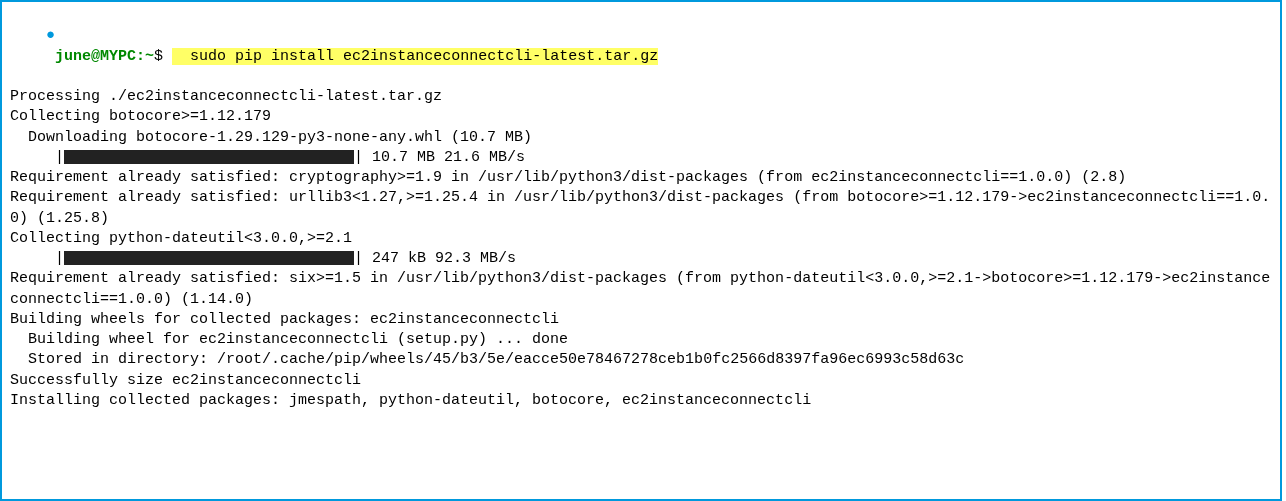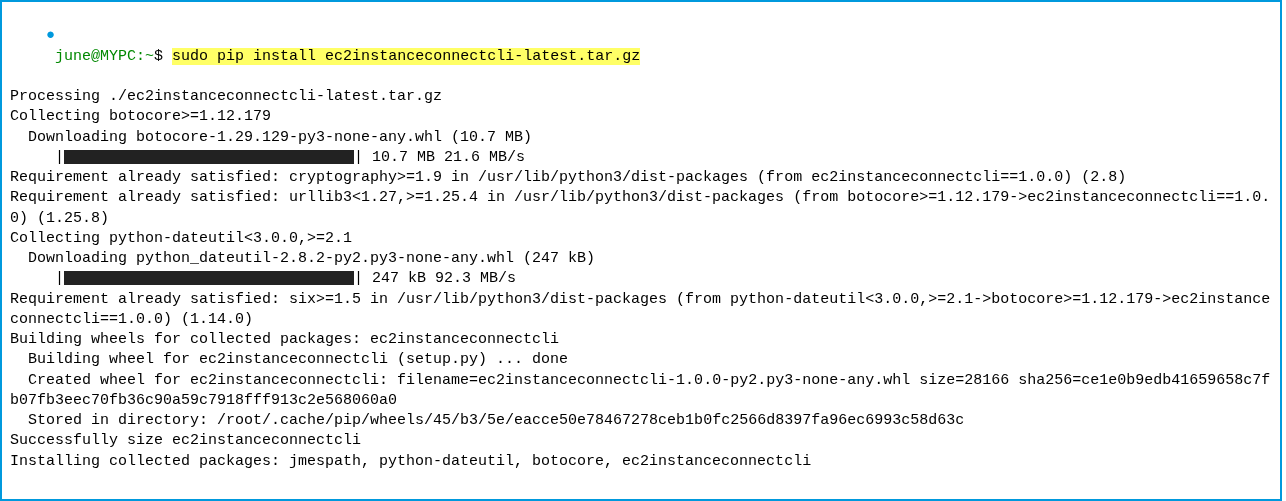--- a/index.html
+++ b/index.html
@@ -20,27 +20,28 @@
     .line {
       white-space: pre-wrap;
       word-break: break-all;
     }
     .bullet {
       color: #0099dd;
       font-weight: bold;
     }
     .prompt-user {
       color: #008800;
-      font-weight: normal;
+      font-weight: bold;
     }
     .prompt-dollar {
       color: #000;
     }
     .command-highlight {
       background: #ffff66;
+      padding-left: 18px;
     }
     .progress-bar {
       display: inline-block;
       background: #222;
       width: 290px;
       height: 14px;
       vertical-align: middle;
     }
   </style>
 </head>
@@ -51,23 +52,21 @@
     <span class="bullet">●</span>
     <span> </span><span class="prompt-user">june@MYPC</span><span class="prompt-user">:</span><span class="prompt-user">~</span><span class="prompt-dollar">$ </span><span class="command-highlight">sudo pip install ec2instanceconnectcli-latest.tar.gz</span>
   </div>
   <div class="line">Processing ./ec2instanceconnectcli-latest.tar.gz</div>
   <div class="line">Collecting botocore&gt;=1.12.179</div>
   <div class="line">  Downloading botocore-1.29.129-py3-none-any.whl (10.7 MB)</div>
   <div class="line"><span>     |</span><span class="progress-bar"></span><span>| 10.7 MB 21.6 MB/s</span></div>
   <div class="line">Requirement already satisfied: cryptography&gt;=1.9 in /usr/lib/python3/dist-packages (from ec2instanceconnectcli==1.0.0) (2.8)</div>
   <div class="line">Requirement already satisfied: urllib3&lt;1.27,&gt;=1.25.4 in /usr/lib/python3/dist-packages (from botocore&gt;=1.12.179-&gt;ec2instanceconnectcli==1.0.0) (1.25.8)</div>
   <div class="line">Collecting python-dateutil&lt;3.0.0,&gt;=2.1</div>
-  <div class="line">  Downloading python_dateutil-2.8.2-py2.py3-none-any.whl (247 kB)</div>
   <div class="line"><span>     |</span><span class="progress-bar"></span><span>| 247 kB 92.3 MB/s</span></div>
   <div class="line">Requirement already satisfied: six&gt;=1.5 in /usr/lib/python3/dist-packages (from python-dateutil&lt;3.0.0,&gt;=2.1-&gt;botocore&gt;=1.12.179-&gt;ec2instanceconnectcli==1.0.0) (1.14.0)</div>
   <div class="line">Building wheels for collected packages: ec2instanceconnectcli</div>
   <div class="line">  Building wheel for ec2instanceconnectcli (setup.py) ... done</div>
-  <div class="line">  Created wheel for ec2instanceconnectcli: filename=ec2instanceconnectcli-1.0.0-py2.py3-none-any.whl size=28166 sha256=ce1e0b9edb41659658c7fb07fb3eec70fb36c90a59c7918fff913c2e568060a0</div>
   <div class="line">  Stored in directory: /root/.cache/pip/wheels/45/b3/5e/eacce50e78467278ceb1b0fc2566d8397fa96ec6993c58d63c</div>
   <div class="line">Successfully size ec2instanceconnectcli</div>
   <div class="line">Installing collected packages: jmespath, python-dateutil, botocore, ec2instanceconnectcli</div>
 
 </div>
 
 </body></html>

